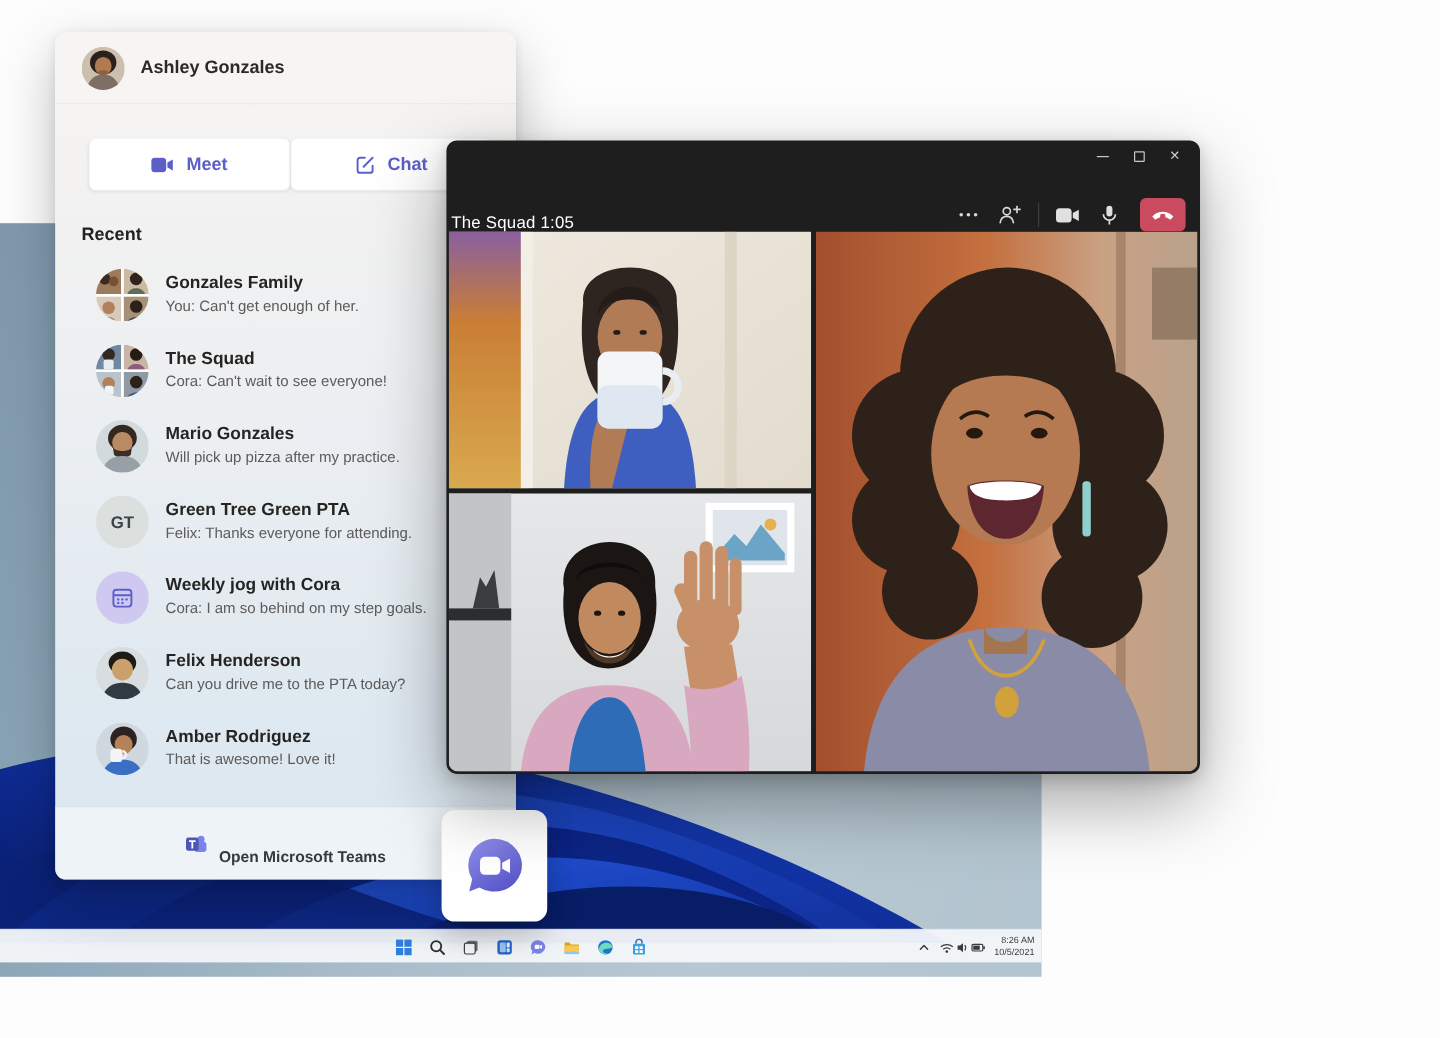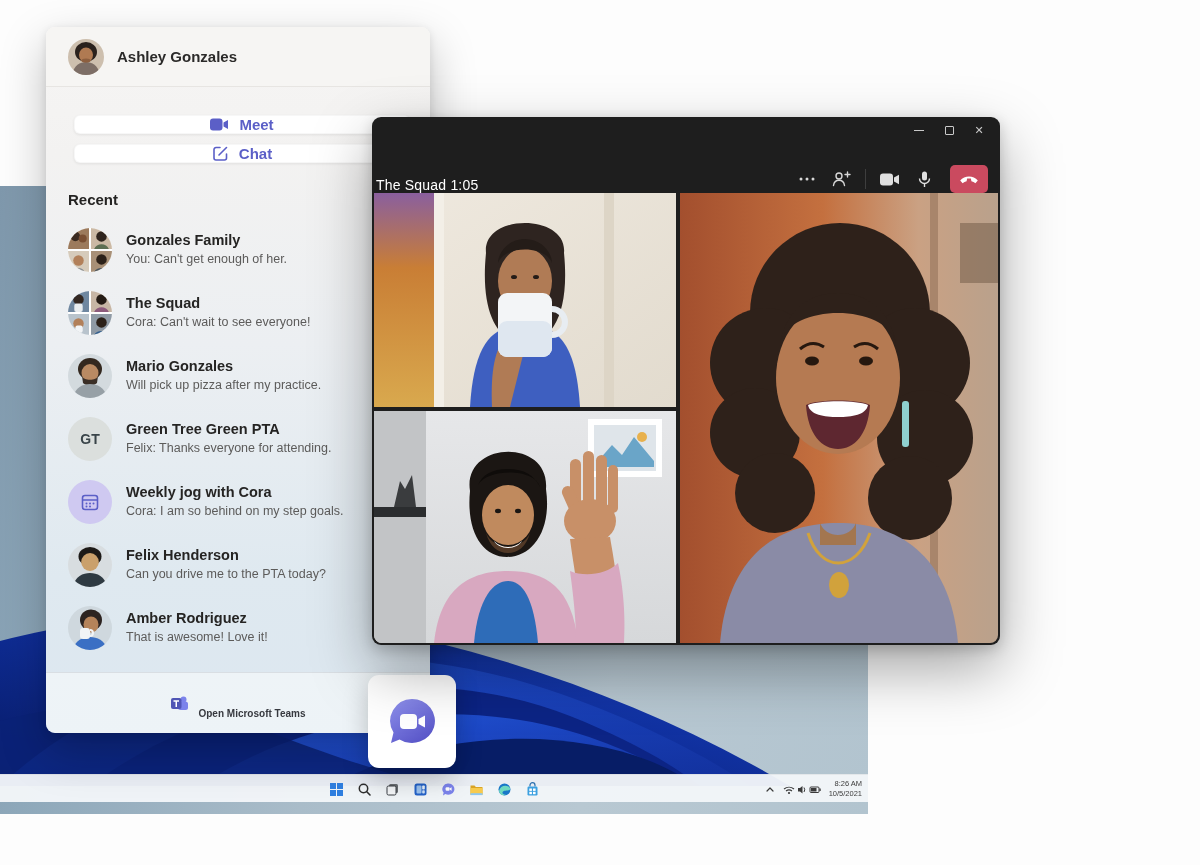--- a/index.html
+++ b/index.html
@@ -24,39 +24,39 @@
 
   
   .panel { position:absolute; left:46px; top:27px; width:384px; height:706px; border-radius:9px;
     background:linear-gradient(180deg,#f6f5f4 0%,#f3f2f1 18%,#ecefF2 45%,#dfe9f0 78%,#dce7f0 100%);
     box-shadow:0 18px 45px rgba(0,0,0,0.25), 0 2px 8px rgba(0,0,0,0.10); }
   .panel-header { height:60px; display:flex; align-items:center; padding:0 22px;
     border-bottom:1px solid #e7e5e2; background:#f6f5f3; border-radius:9px 9px 0 0; }
   .panel-header .name { margin-left:13px; font-size:15px; font-weight:700; color:#2b2a29; }
   .avatar-sm { width:36px; height:36px; border-radius:50%; overflow:hidden; flex:0 0 auto; }
 
-  .actions { display:flex; gap:10px; padding:28px 20px 0 28px;flex-direction:column; }
+  .actions { display:flex; padding:28px 20px 0 28px; }
   .action-btn { flex:1; height:44px; background:#ffffff; border:1px solid rgba(0,0,0,0.03); border-radius:6px;
     display:flex; align-items:center; justify-content:center; gap:10px;
     box-shadow:0 1px 3px rgba(0,0,0,0.08); cursor:pointer; }
   .action-btn span { color:#5b5fc7; font-size:15px; font-weight:600; }
 
   .recent-title { margin:28px 0 0 22px; font-size:15px; font-weight:700; color:#242322; }
-  .conv-list { margin-top:10px; }
+  .conv-list { margin-top:10px;padding-left:12px; }
   .conv { display:flex; align-items:center; padding:0 16px 0 22px; height:63px; cursor:pointer; }
   .conv .avatar { width:44px; height:44px; border-radius:50%; overflow:hidden; flex:0 0 auto; position:relative; }
   .conv .texts { margin-left:14px; min-width:0; }
   .conv .title { font-size:14.5px; font-weight:600; color:#252423; line-height:1.35; }
   .conv .preview { font-size:12.5px; color:#5c5b5a; line-height:1.35; white-space:nowrap; }
 
   .panel-footer { position:absolute; left:0; right:0; bottom:0; height:61px;
     border-top:1px solid #d9dee3; background:rgba(252,253,254,0.55);
     display:flex; align-items:center; justify-content:center; gap:9px;
     border-radius:0 0 9px 9px; cursor:pointer; }
-  .panel-footer span { font-size:10px; font-weight:600; color:#37393f;margin-top:20px; }
+  .panel-footer span { font-size:13px; font-weight:600; color:#37393f;margin-top:20px; }
 
   .initials-avatar { width:100%; height:100%; background:#dbdfdd; display:flex; align-items:center; justify-content:center;
     font-size:14px; font-weight:600; color:#394449; }
   .cal-avatar { width:100%; height:100%; background:#cfc9f1; display:flex; align-items:center; justify-content:center; }
   .quad { width:100%; height:100%; display:grid; grid-template-columns:1fr 1fr; grid-template-rows:1fr 1fr; gap:2px; background:#fff; }
 
   
   .callwin { position:absolute; left:372px; top:117px; width:628px; height:528px; border-radius:9px;
     background:#1e1e1e; box-shadow:0 24px 60px rgba(0,0,0,0.35), 0 4px 14px rgba(0,0,0,0.18); }
   .win-controls { height:26px; display:flex; justify-content:flex-end; align-items:center; padding-right:6px; }

